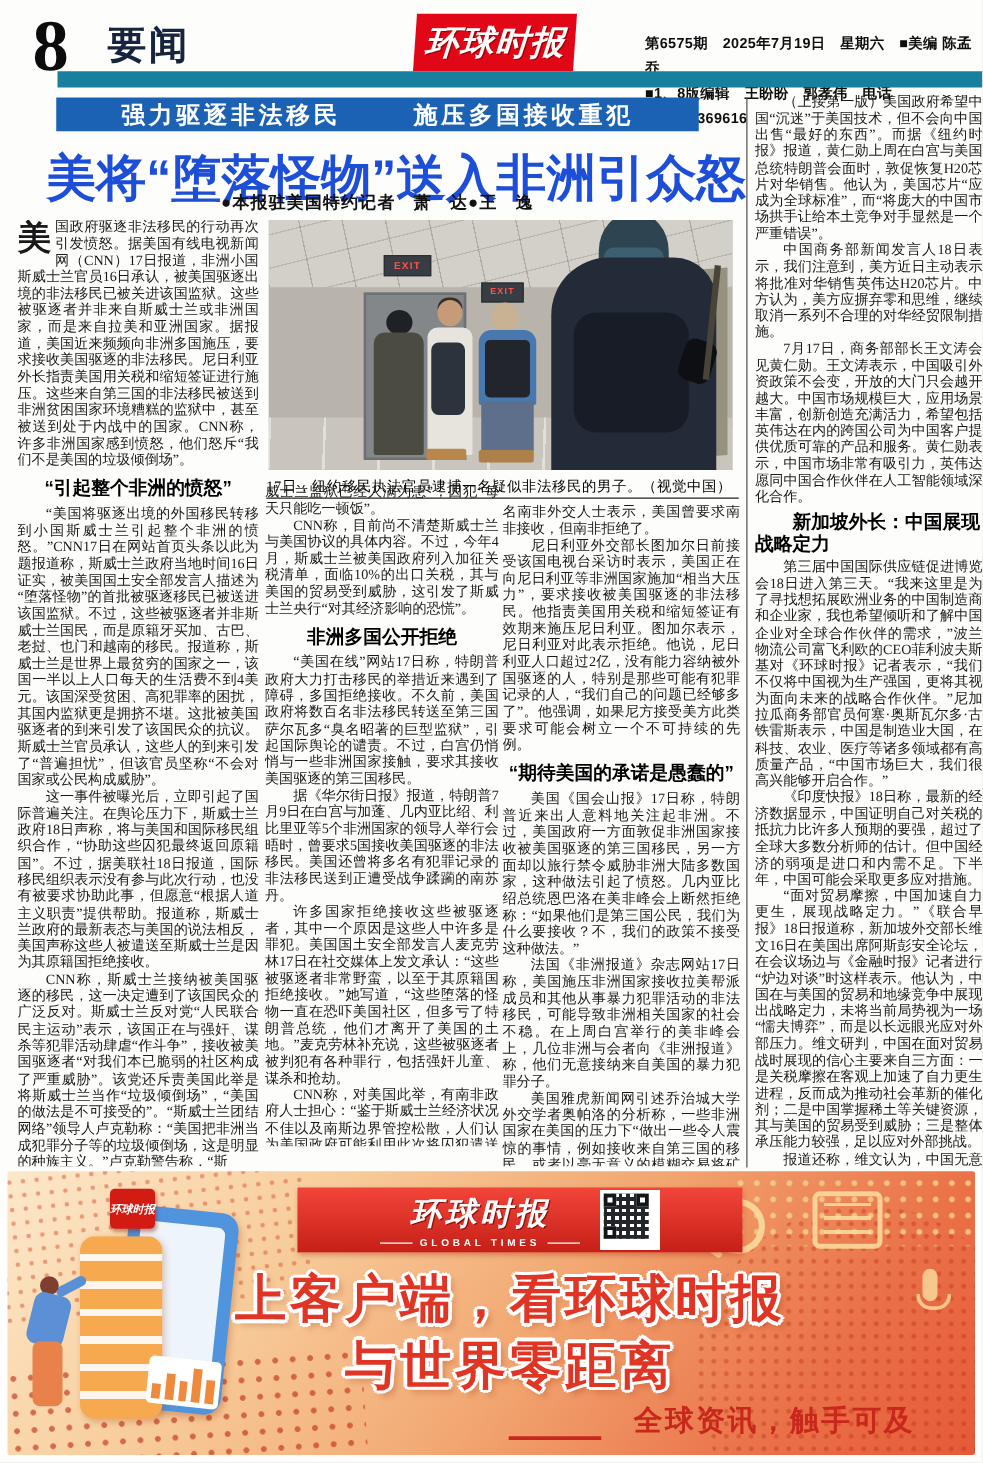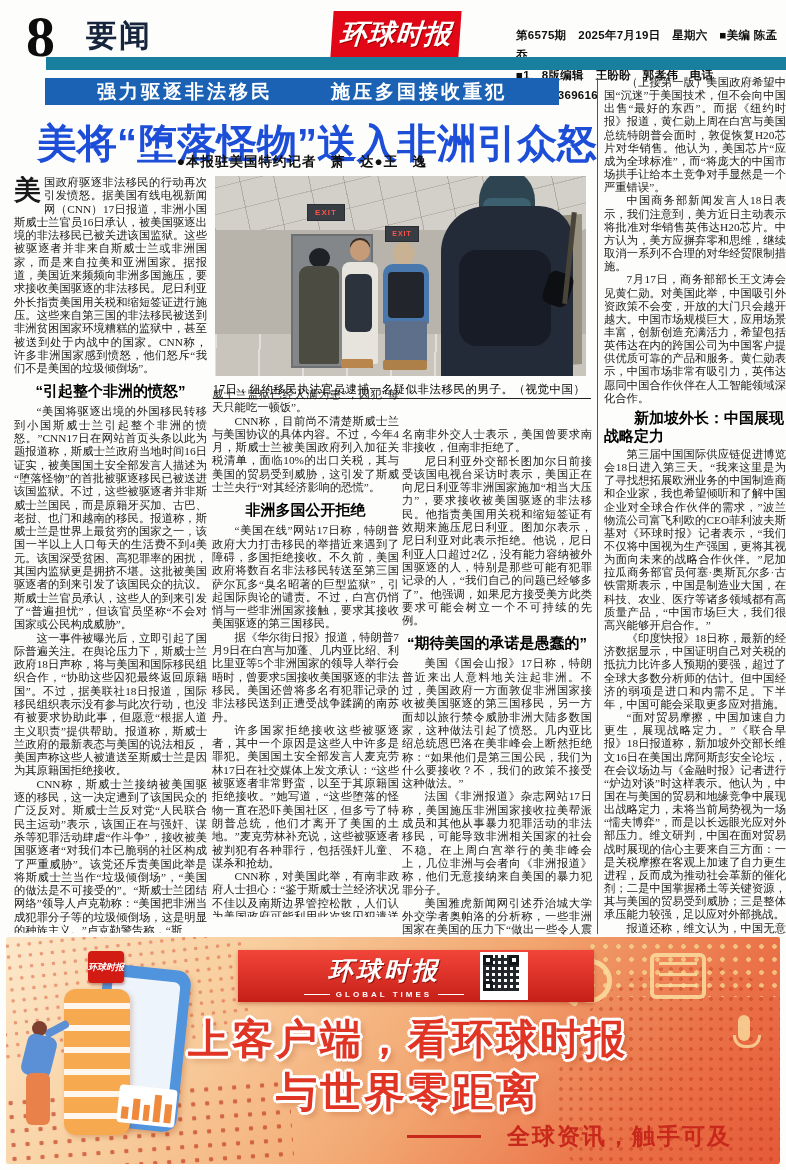--- a/index.html
+++ b/index.html
@@ -14,21 +14,21 @@
   .hinfo{left:516px;top:25px;width:264px;font:700 11.5px/20px "Liberation Sans",sans-serif;color:#0e0e0e;letter-spacing:.3px;}
   .tealbar{left:46px;top:57px;width:740px;height:13px;background:#187f9f;}
   
   .kicker{left:45px;top:78px;width:514px;height:27px;background:#1b62b5;color:#fff;display:flex;align-items:center;justify-content:center;gap:58px;
           font:700 19px "Liberation Sans",sans-serif;letter-spacing:3px;}
   .headline{left:10px;top:103px;width:582px;margin:16px;text-align:center;font:900 40px/48px "Liberation Sans",sans-serif;color:#1d4ed8;letter-spacing:0px;}
   .byline{left:14px;top:153px;width:576px;text-align:center;font:700 13.5px "Liberation Sans",sans-serif;letter-spacing:1px;}
   .col{font-size:11.3px;line-height:13.3px;text-align:justify;color:#191919;overflow:hidden;}
   .col1{left:14px;top:176px;width:193px;height:757px;}
   .col2{left:212px;top:388px;width:187px;height:529px;}
-  .col3{left:402px;top:404px;width:190px;height:529px;margin-top:24px;}
+  .col3{left:402px;top:404px;width:190px;height:529px;}
   .para{margin:0;text-indent:2em;}
   .para.cont{text-indent:0;}
   .subhead{margin:6px 0 5px;text-align:center;font:700 15px/19px "Liberation Sans",sans-serif;color:#000;text-indent:0;}
   .subhead.left{text-align:left;text-indent:2em;font-size:15px;line-height:18px;margin:4px 0 3px;}
   .vrule{left:597px;top:78px;width:1px;height:856px;background:#555;}
   .rightcol{left:604px;top:76px;width:182px;height:858px;font-size:11.3px;line-height:13.15px;text-align:justify;color:#191919;overflow:hidden;}
   
   .photo{left:215px;top:176px;width:371px;height:200px;background:#b7b3ab;overflow:hidden;margin:0;}
   .ph-ceiling{left:0;top:0;width:371px;height:54px;background:#d3d0c9;
       background-image:repeating-linear-gradient(78deg,rgba(110,105,95,.35) 0 1px,transparent 1px 34px),
@@ -78,21 +78,21 @@
   .rwrap{display:flex;flex-direction:column;align-items:center;gap:3px;}
   .qr{width:42px;height:42px;background:#fff;padding:3px;}
   .qr-inner{width:36px;height:36px;position:relative;
      background-image:repeating-linear-gradient(0deg,#23272b 0 3px,transparent 3px 6px),repeating-linear-gradient(90deg,#23272b 0 3px,transparent 3px 6px);}
   .qr-eye{position:absolute;width:10px;height:10px;background:#fff;border:3px solid #14171a;box-sizing:border-box;}
   .qr-eye.e1{left:0;top:0;} .qr-eye.e2{right:0;top:0;} .qr-eye.e3{left:0;bottom:0;}
   .bline{width:520px;left:142px;text-align:center;font:900 41px "Liberation Sans",sans-serif;color:#e03425;letter-spacing:3px;
      text-shadow:3px 0 0 #fff,-3px 0 0 #fff,0 3px 0 #fff,0 -3px 0 #fff,2px 2px 0 #fff,-2px -2px 0 #fff,2px -2px 0 #fff,-2px 2px 0 #fff,4px 4px 6px rgba(150,40,10,.35);}
   .bline1{top:75px;}
   .bline2{top:128px;}
-  .tagline{right:48px;top:184px;display:flex;align-items:center;gap:26px;font:800 23px "Liberation Sans",sans-serif;color:#c8271b;letter-spacing:2px;}
+  .tagline{right:48px;top:184px;display:flex;align-items:flex-end;gap:26px;font:800 23px "Liberation Sans",sans-serif;color:#c8271b;letter-spacing:2px;}
   .tagdash{width:74px;height:3px;background:#c8271b;}
   
   .illus{left:16px;top:18px;width:180px;height:195px;}
   .ph-phone{left:74px;top:12px;width:88px;height:162px;background:#4f94dd;border-radius:14px;transform:rotate(6deg);box-shadow:2px 3px 6px rgba(150,50,10,.3);}
   .ph-screen{left:84px;top:24px;width:68px;height:132px;background:#eef4fb;border-radius:6px;transform:rotate(6deg);}
   .scroll{left:42px;top:34px;width:66px;height:146px;background:#f6a94e;border-radius:12px;
      background-image:repeating-linear-gradient(0deg,transparent 0 16px,rgba(255,255,255,.9) 16px 22px);box-shadow:2px 2px 5px rgba(150,50,10,.25);}
   .chip{left:66px;top:-4px;width:36px;height:32px;background:#d21b12;border-radius:4px;color:#fff;font:italic 800 9px/10px "Liberation Serif",serif;
         display:flex;align-items:center;justify-content:center;text-align:center;box-shadow:1px 2px 3px rgba(120,20,5,.4);}
   .p-head{left:10px;top:66px;width:15px;height:15px;background:#7d4030;border-radius:50%;}
@@ -187,21 +187,21 @@
       <h3 class="subhead">“期待美国的承诺是愚蠢的”</h3>
       <p class="para">美国《国会山报》17日称，特朗普近来出人意料地关注起非洲。不过，美国政府一方面敦促非洲国家接收被美国驱逐的第三国移民，另一方面却以旅行禁令威胁非洲大陆多数国家，这种做法引起了愤怒。几内亚比绍总统恩巴洛在美非峰会上断然拒绝称：“如果他们是第三国公民，我们为什么要接收？不，我们的政策不接受这种做法。”</p>
       <p class="para">法国《非洲报道》杂志网站17日称，美国施压非洲国家接收拉美帮派成员和其他从事暴力犯罪活动的非法移民，可能导致非洲相关国家的社会不稳。在上周白宫举行的美非峰会上，几位非洲与会者向《非洲报道》称，他们无意接纳来自美国的暴力犯罪分子。</p>
       <p class="para">美国雅虎新闻网引述乔治城大学外交学者奥帕洛的分析称，一些非洲国家在美国的压力下“做出一些令人震惊的事情，例如接收来自第三国的移民，或者以毫无意义的模糊交易将矿产资源交给美国”。奥帕洛警告说：“非洲国家如果期待美国的承诺是愚蠢的。”▲</p>
     </div>
 
   <div class="abs vrule"></div>
   <aside class="abs rightcol">
       <p class="para">（上接第一版）美国政府希望中国“沉迷”于美国技术，但不会向中国出售“最好的东西”。而据《纽约时报》报道，黄仁勋上周在白宫与美国总统特朗普会面时，敦促恢复H20芯片对华销售。他认为，美国芯片“应成为全球标准”，而“将庞大的中国市场拱手让给本土竞争对手显然是一个严重错误”。</p>
       <p class="para">中国商务部新闻发言人18日表示，我们注意到，美方近日主动表示将批准对华销售英伟达H20芯片。中方认为，美方应摒弃零和思维，继续取消一系列不合理的对华经贸限制措施。</p>
-      <p class="para">7月17日，商务部部长王文涛会见黄仁勋。对美国此举，中国吸引外资政策不会变，开放的大门只会越开越大。中国市场规模巨大，应用场景丰富，创新创造充满活力，希望包括英伟达在内的跨国公司为中国客户提供优质可靠的产品和服务。黄仁勋表示，中国市场非常有吸引力，英伟达愿同中国合作伙伴在人工智能领域深化合作。</p>
+      <p class="para">7月17日，商务部部长王文涛会见黄仁勋。王文涛表示，中国吸引外资政策不会变，开放的大门只会越开越大。中国市场规模巨大，应用场景丰富，创新创造充满活力，希望包括英伟达在内的跨国公司为中国客户提供优质可靠的产品和服务。黄仁勋表示，中国市场非常有吸引力，英伟达愿同中国合作伙伴在人工智能领域深化合作。</p>
       <h3 class="subhead left">新加坡外长：中国展现战略定力</h3>
       <p class="para">第三届中国国际供应链促进博览会18日进入第三天。“我来这里是为了寻找想拓展欧洲业务的中国制造商和企业家，我也希望倾听和了解中国企业对全球合作伙伴的需求，”波兰物流公司富飞利欧的CEO菲利波夫斯基对《环球时报》记者表示，“我们不仅将中国视为生产强国，更将其视为面向未来的战略合作伙伴。”尼加拉瓜商务部官员何塞·奥斯瓦尔多·古铁雷斯表示，中国是制造业大国，在科技、农业、医疗等诸多领域都有高质量产品，“中国市场巨大，我们很高兴能够开启合作。”</p>
       <p class="para">《印度快报》18日称，最新的经济数据显示，中国证明自己对关税的抵抗力比许多人预期的要强，超过了全球大多数分析师的估计。但中国经济的弱项是进口和内需不足。下半年，中国可能会采取更多应对措施。</p>
       <p class="para">“面对贸易摩擦，中国加速自力更生，展现战略定力。”《联合早报》18日报道称，新加坡外交部长维文16日在美国出席阿斯彭安全论坛，在会议场边与《金融时报》记者进行“炉边对谈”时这样表示。他认为，中国在与美国的贸易和地缘竞争中展现出战略定力，未将当前局势视为一场“懦夫博弈”，而是以长远眼光应对外部压力。维文研判，中国在面对贸易战时展现的信心主要来自三方面：一是关税摩擦在客观上加速了自力更生进程，反而成为推动社会革新的催化剂；二是中国掌握稀土等关键资源，其与美国的贸易受到威胁；三是整体承压能力较强，足以应对外部挑战。</p>
       <p class="para">报道还称，维文认为，中国无意破坏全球贸易体系，他不认同将中国视为试图颠覆秩序的“复仇型大国”，而是更倾向于相信中国希望与美国建立某种“共存模式”。▲</p>
     </aside>
 
   <footer class="abs banner">
     <div class="abs dots dots1"></div>
     <div class="abs dots dots2"></div>

